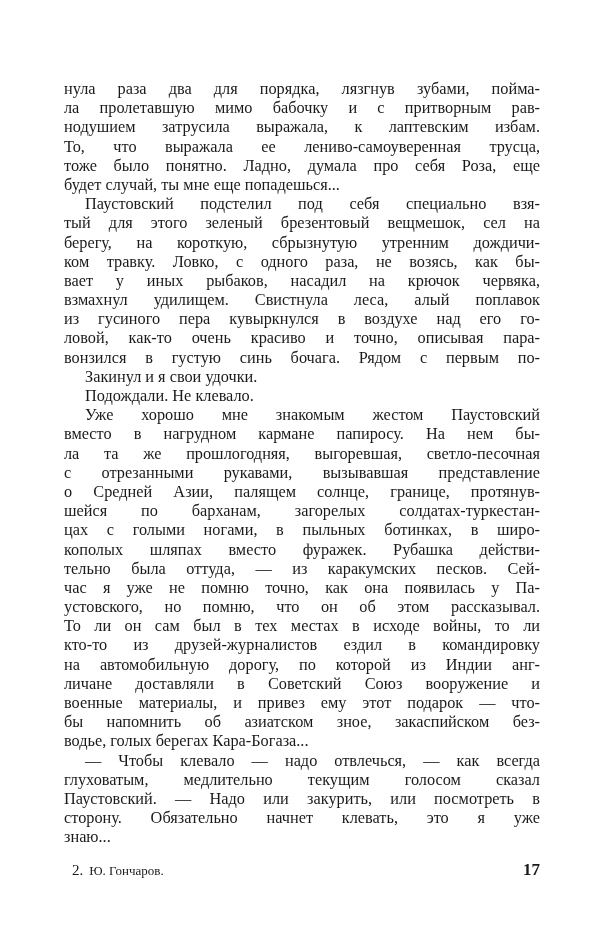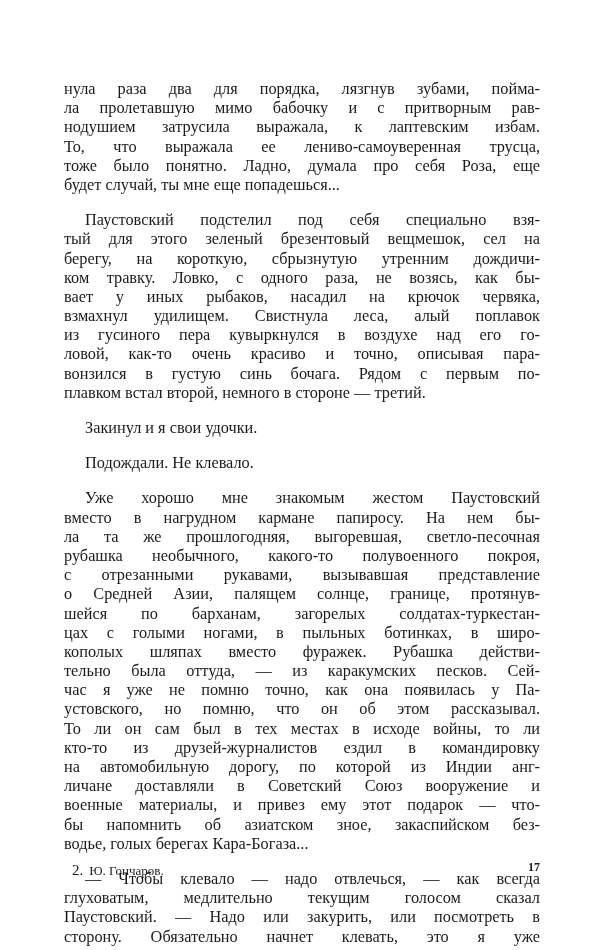--- a/index.html
+++ b/index.html
@@ -9,54 +9,52 @@
     }
     .page-text {
       position: absolute; left: 64px; top: 79px; width: 476px;
       font-size: 16.3px; line-height: 19.2px;
     }
     .line {
       display: block; white-space: nowrap; text-align: justify; text-align-last: justify;
       height: 19.2px; overflow: visible; font-family: Liberation Serif, serif;
     }
     .line.last { text-align-last: left; }
-    .line.indent { padding-left: 21px; margin-top: 16px; }
+    .line.indent { padding-left: 21px; }
     .footer {
       position: absolute; left: 64px; top: 862px; width: 476px; height: 20px;
     }
     .sig { position: absolute; left: 8px; top: 0; font-size: 13px; }
     .sig .num { font-size: 15px; margin-right: 6px; }
-    .pagenum { position: absolute; right: 0; top: -2px; font-size: 12px; font-weight: bold; }
+    .pagenum { position: absolute; right: 0; top: -2px; font-size: 17px; font-weight: bold; }
   </style>
 </head>
 <body>
 
 <div class="page-text" id="body-text">
     <span class="line">нула раза два для порядка, лязгнув зубами, пойма-</span>
     <span class="line">ла пролетавшую мимо бабочку и с притворным рав-</span>
     <span class="line">нодушием затрусила выражала, к лаптевским избам.</span>
     <span class="line">То, что выражала ее лениво-самоуверенная трусца,</span>
     <span class="line">тоже было понятно. Ладно, думала про себя Роза, еще</span>
     <span class="line last">будет случай, ты мне еще попадешься...</span>
     <span class="line indent">Паустовский подстелил под себя специально взя-</span>
     <span class="line">тый для этого зеленый брезентовый вещмешок, сел на</span>
     <span class="line">берегу, на короткую, сбрызнутую утренним дождичи-</span>
     <span class="line">ком травку. Ловко, с одного раза, не возясь, как бы-</span>
     <span class="line">вает у иных рыбаков, насадил на крючок червяка,</span>
     <span class="line">взмахнул удилищем. Свистнула леса, алый поплавок</span>
     <span class="line">из гусиного пера кувыркнулся в воздухе над его го-</span>
     <span class="line">ловой, как-то очень красиво и точно, описывая пара-</span>
     <span class="line">вонзился в густую синь бочага. Рядом с первым по-</span>
-    <span class="line last">плавком встал второй, немного в стороне — третий.</span>
     <span class="line indent last">Закинул и я свои удочки.</span>
     <span class="line indent last">Подождали. Не клевало.</span>
     <span class="line indent">Уже хорошо мне знакомым жестом Паустовский</span>
     <span class="line">вместо в нагрудном кармане папиросу. На нем бы-</span>
     <span class="line">ла та же прошлогодняя, выгоревшая, светло-песочная</span>
-    <span class="line">рубашка необычного, какого-то полувоенного покроя,</span>
     <span class="line">с отрезанными рукавами, вызывавшая представление</span>
     <span class="line">о Средней Азии, палящем солнце, границе, протянув-</span>
     <span class="line">шейся по барханам, загорелых солдатах-туркестан-</span>
     <span class="line">цах с голыми ногами, в пыльных ботинках, в широ-</span>
     <span class="line">кополых шляпах вместо фуражек. Рубашка действи-</span>
     <span class="line">тельно была оттуда, — из каракумских песков. Сей-</span>
     <span class="line">час я уже не помню точно, как она появилась у Па-</span>
     <span class="line">устовского, но помню, что он об этом рассказывал.</span>
     <span class="line">То ли он сам был в тех местах в исходе войны, то ли</span>
     <span class="line">кто-то из друзей-журналистов ездил в командировку</span>

